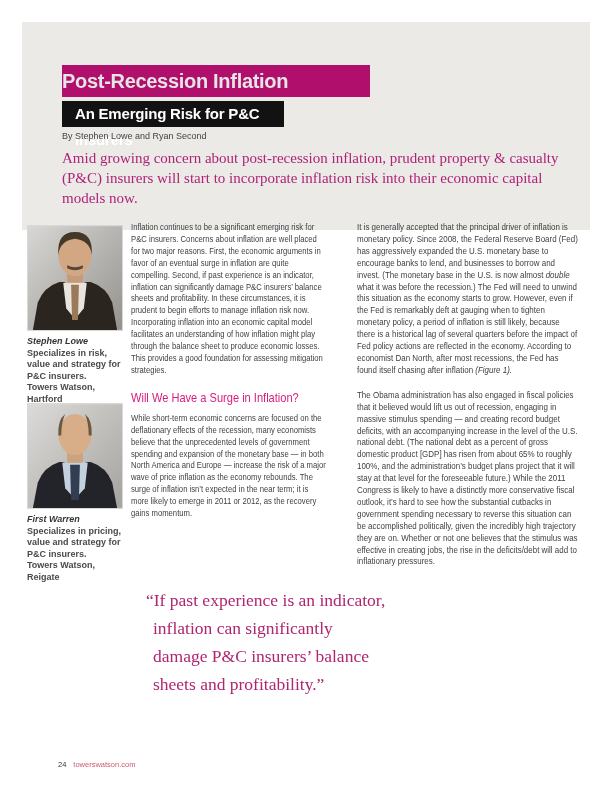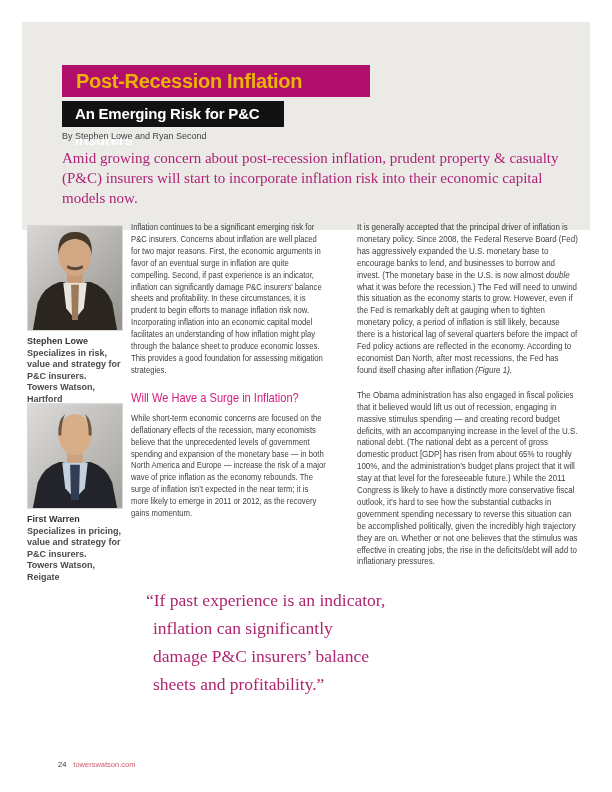--- a/index.html
+++ b/index.html
@@ -7,22 +7,22 @@
     position:relative;width:612px;height:792px;margin:0 auto;background:#ffffff;
     font-family:"Liberation Sans", sans-serif;overflow:hidden;
   }
   
   .header-box{
     position:absolute;left:22px;top:22px;width:568px;height:208px;
     background:#ebeae7;
   }
   .title-bar{
     position:absolute;left:40px;top:43px;width:308px;height:32px;
-    background:#b00f6b;color:#eab308;font-weight:bold;font-size:20px;
-    line-height:32px;padding-left:14px;box-sizing:border-box;
+    background:#b00f6b;color:#e5e5e5;font-weight:bold;font-size:20px;
+    line-height:32px;box-sizing:border-box;
     letter-spacing:-0.3px;
   }
   .subtitle-bar{
     position:absolute;left:40px;top:79px;width:222px;height:26px;
     background:#121212;color:#ffffff;font-weight:bold;font-size:15px;
     line-height:26px;padding-left:13px;box-sizing:border-box;
     letter-spacing:-0.2px;
   }
   .byline{
     position:absolute;left:40px;top:109px;font-size:9px;color:#434343;
@@ -31,21 +31,21 @@
     position:absolute;left:40px;top:126px;width:515px;
     font-family:"Liberation Serif", serif;font-size:15px;line-height:20px;
     color:#af2377;
   }
   
   .author-block{position:absolute;left:27px;width:96px;}
   .author-block.first{top:225px;}
   .author-block.second{top:403px;}
   .author-photo{width:96px;height:106px;display:block;border:1px solid #d9d8d6;box-sizing:border-box;}
   .author-photo svg{display:block;}
-  .author-name{font-size:9px;font-weight:bold;color:#353535;margin-top:5px;line-height:11.5px;}
+  .author-name{font-size:9px;font-weight:bold;color:#353535;margin-top:5px;line-height:11.5px;font-style:italic;}
   .author-bio,.author-org{font-size:9px;color:#4a4a4a;line-height:11.5px;font-weight:bold;}
   
   .col{position:absolute;top:221px;color:#3f3f3f;font-size:9.4px;line-height:11.9px;transform-origin:0 0;}
   .col p{margin:0 0 13px 0;}
   .col-mid{left:131px;width:240px;transform:scaleX(0.82);}
   .col-right{left:357px;width:260px;transform:scaleX(0.85);}
   .section-heading{
     font-size:13.5px;font-weight:400;color:#d81b7f;margin:14px 0 7px 0;line-height:15px;
   }
   .em{font-style:italic;}

